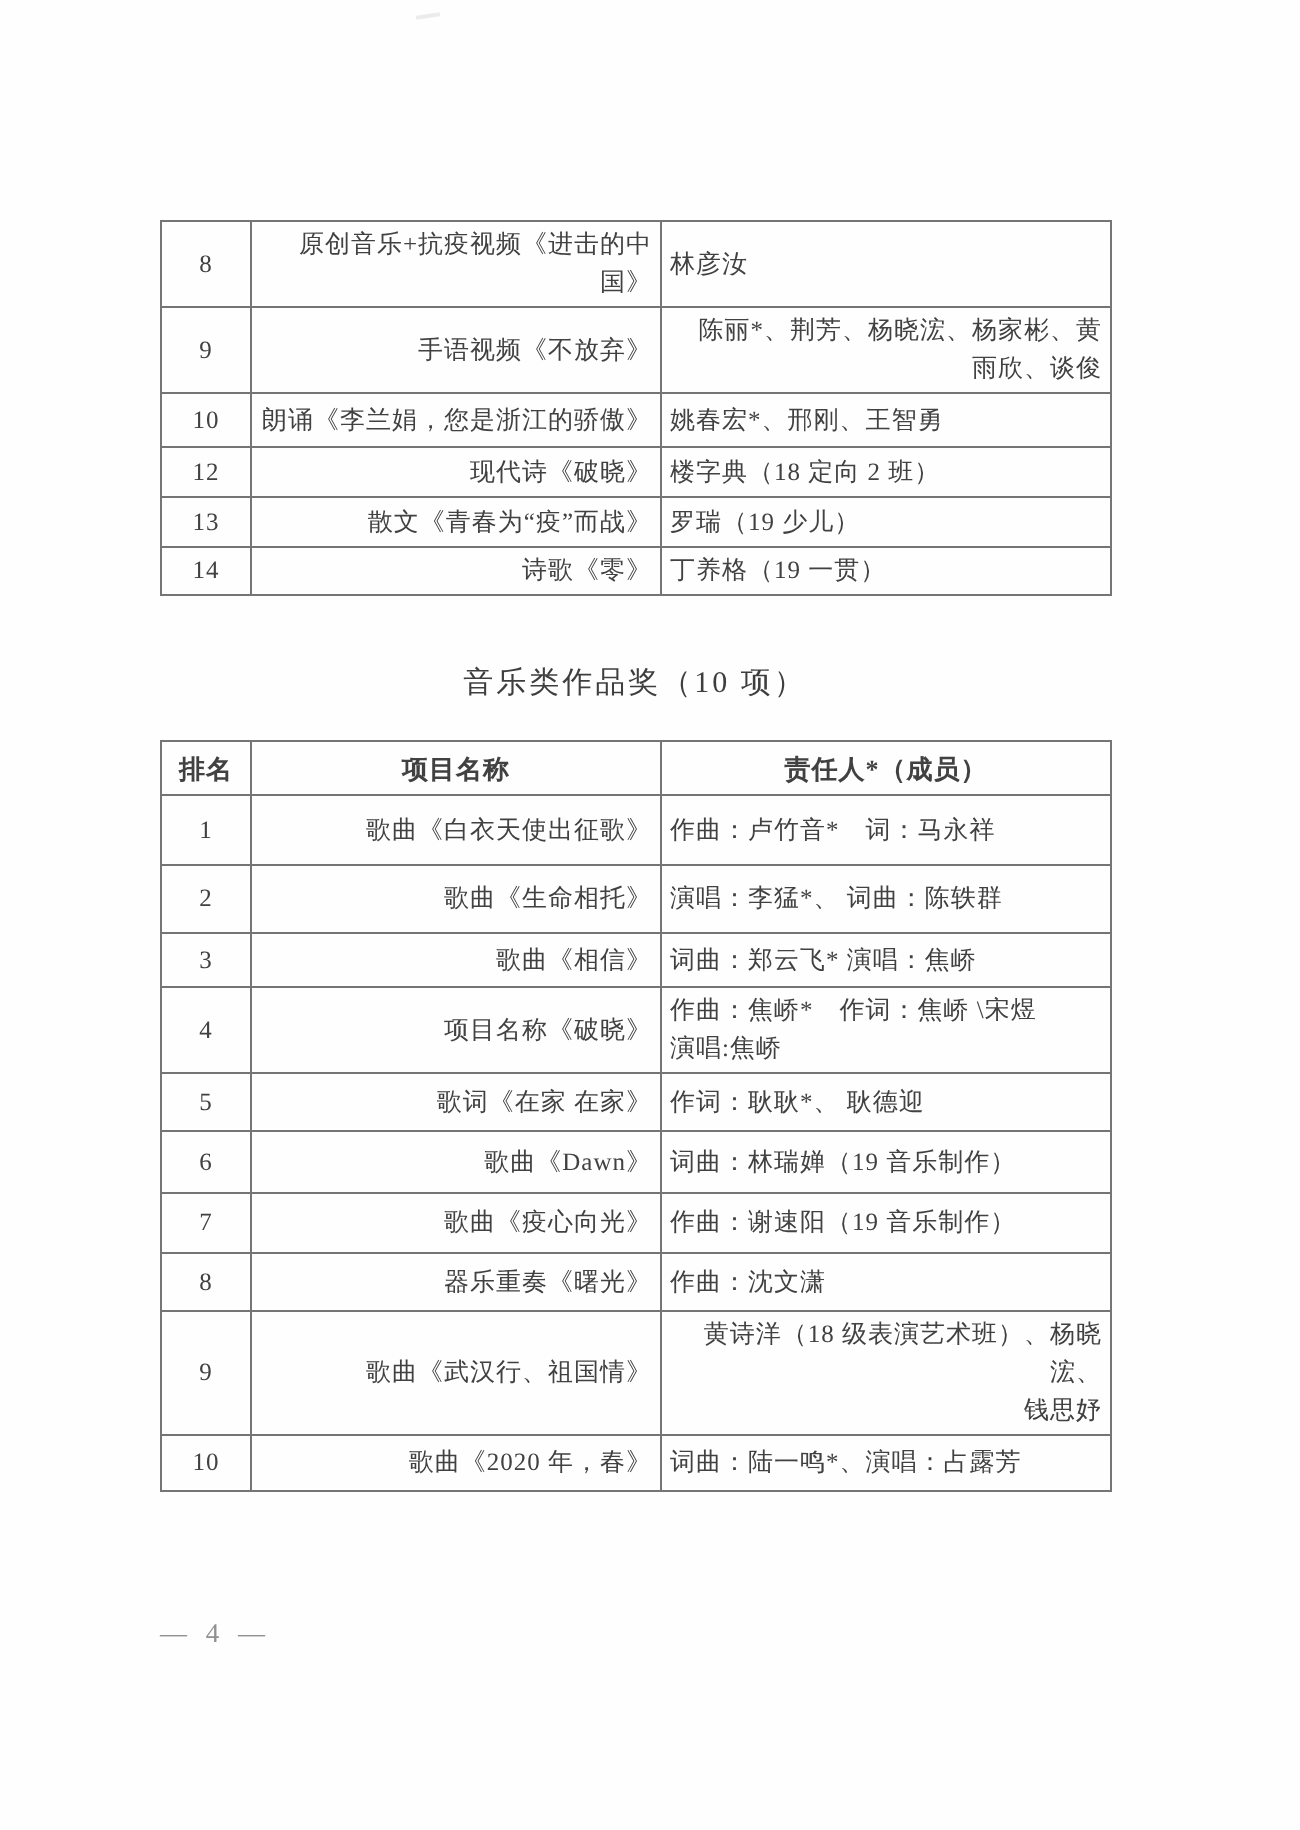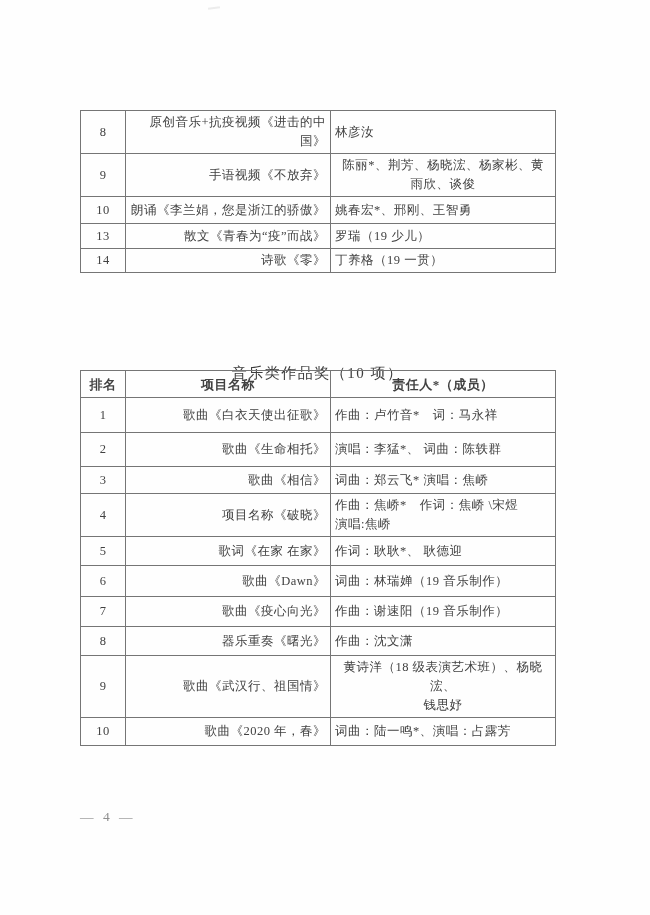--- a/index.html
+++ b/index.html
@@ -31,29 +31,29 @@
     font-weight:normal;
     overflow:hidden;
   }
   table.doc th { font-weight:bold; font-size:13px; text-align:center;font-family:Liberation Serif, serif; }
   col.c-rank { width:45px; }
   col.c-name { width:205px; }
   col.c-person { width:225px; }
   td.rank { text-align:center; }
   td.name { text-align:right; }
   td.person { text-align:left; padding-left:8px; padding-right:5px;margin-top:30px; }
-  td.person.center { text-align:center; }
+  td.person.center { text-align:right; }
   
   #table1 { left:80px; top:110px; }
   #table1 tr.h25 { height:25px; }
   #table1 tr.h40 { height:40px; }
   #table1 tr.h27 { height:27px; }
   #table1 tr.h24 { height:24px; }
   #t2-title {
-    position:absolute; left:80px; top:364px; width:475px;
+    position:absolute; left:80px; top:332px; width:475px;
     text-align:center;
     font-size:15px; color:#3e3e3e; letter-spacing:1.5px;
   }
   #table2 { left:80px; top:370px; }
   #table2 tr.hh  { height:27px; }
   #table2 tr.h35 { height:35px; }
   #table2 tr.h34 { height:34px; }
   #table2 tr.h27 { height:27px; }
   #table2 tr.h38 { height:38px; }
   #table2 tr.h29 { height:29px; }
@@ -96,20 +96,25 @@
         <div>陈丽*、荆芳、杨晓浤、杨家彬、黄</div>
         <div>雨欣、谈俊</div>
       </td>
     </tr>
     <tr class="h27">
       <td class="rank">10</td>
       <td class="name">朗诵《李兰娟，您是浙江的骄傲》</td>
       <td class="person">姚春宏*、邢刚、王智勇</td>
     </tr>
     <tr class="h25">
+      <td class="rank">12</td>
+      <td class="name">现代诗《破晓》</td>
+      <td class="person">楼字典（18 定向 2 班）</td>
+    </tr>
+    <tr class="h25">
       <td class="rank">13</td>
       <td class="name">散文《青春为“疫”而战》</td>
       <td class="person">罗瑞（19 少儿）</td>
     </tr>
     <tr class="h24">
       <td class="rank">14</td>
       <td class="name">诗歌《零》</td>
       <td class="person">丁养格（19 一贯）</td>
     </tr>
   </tbody>

